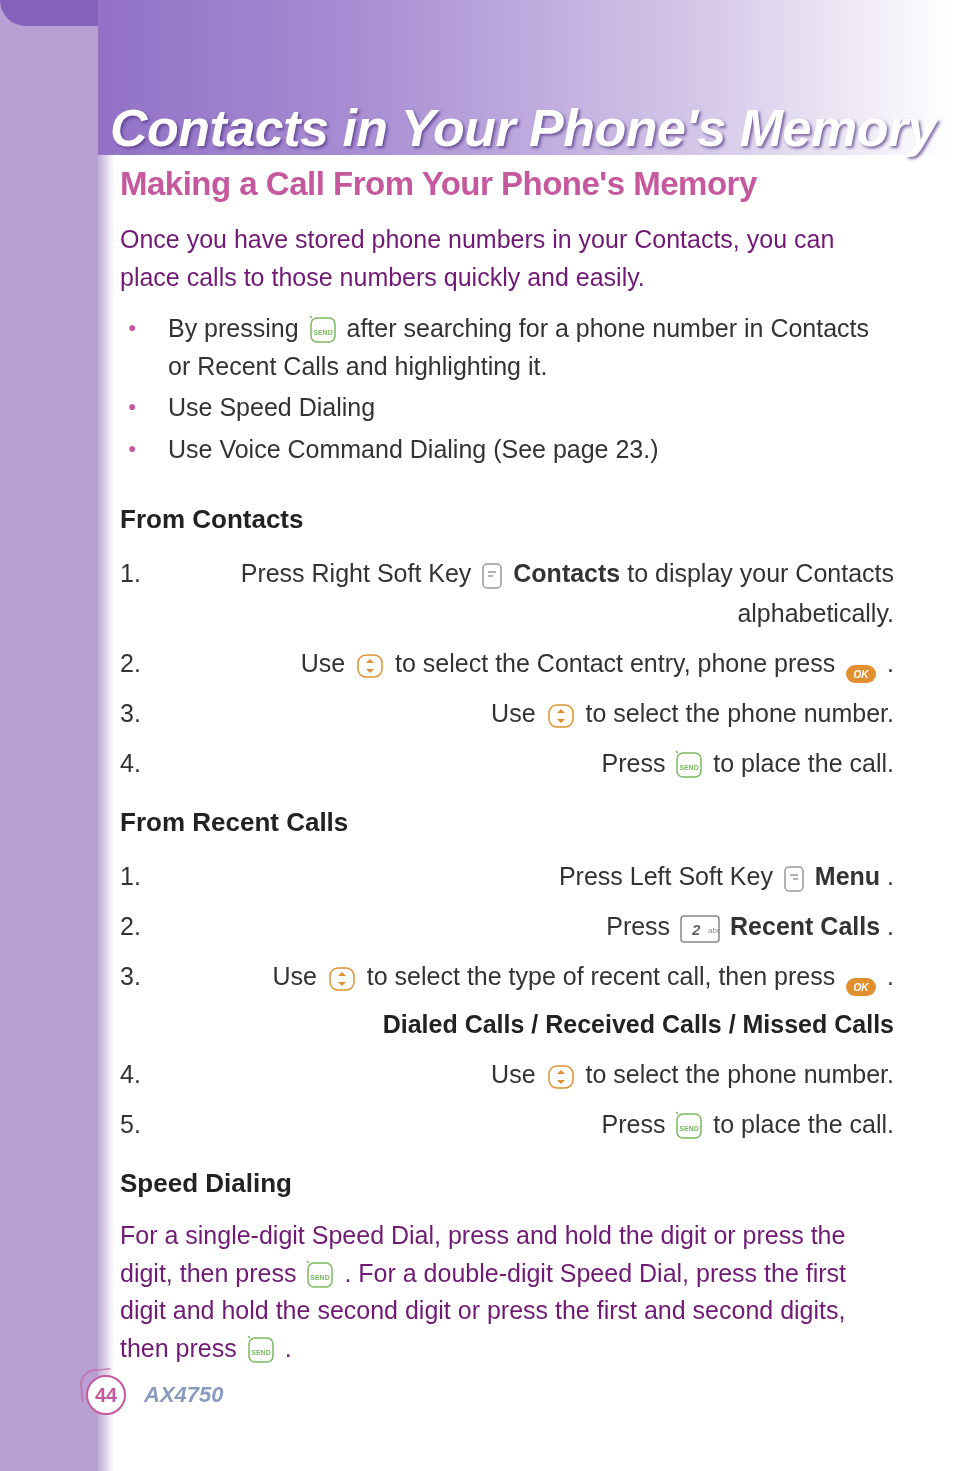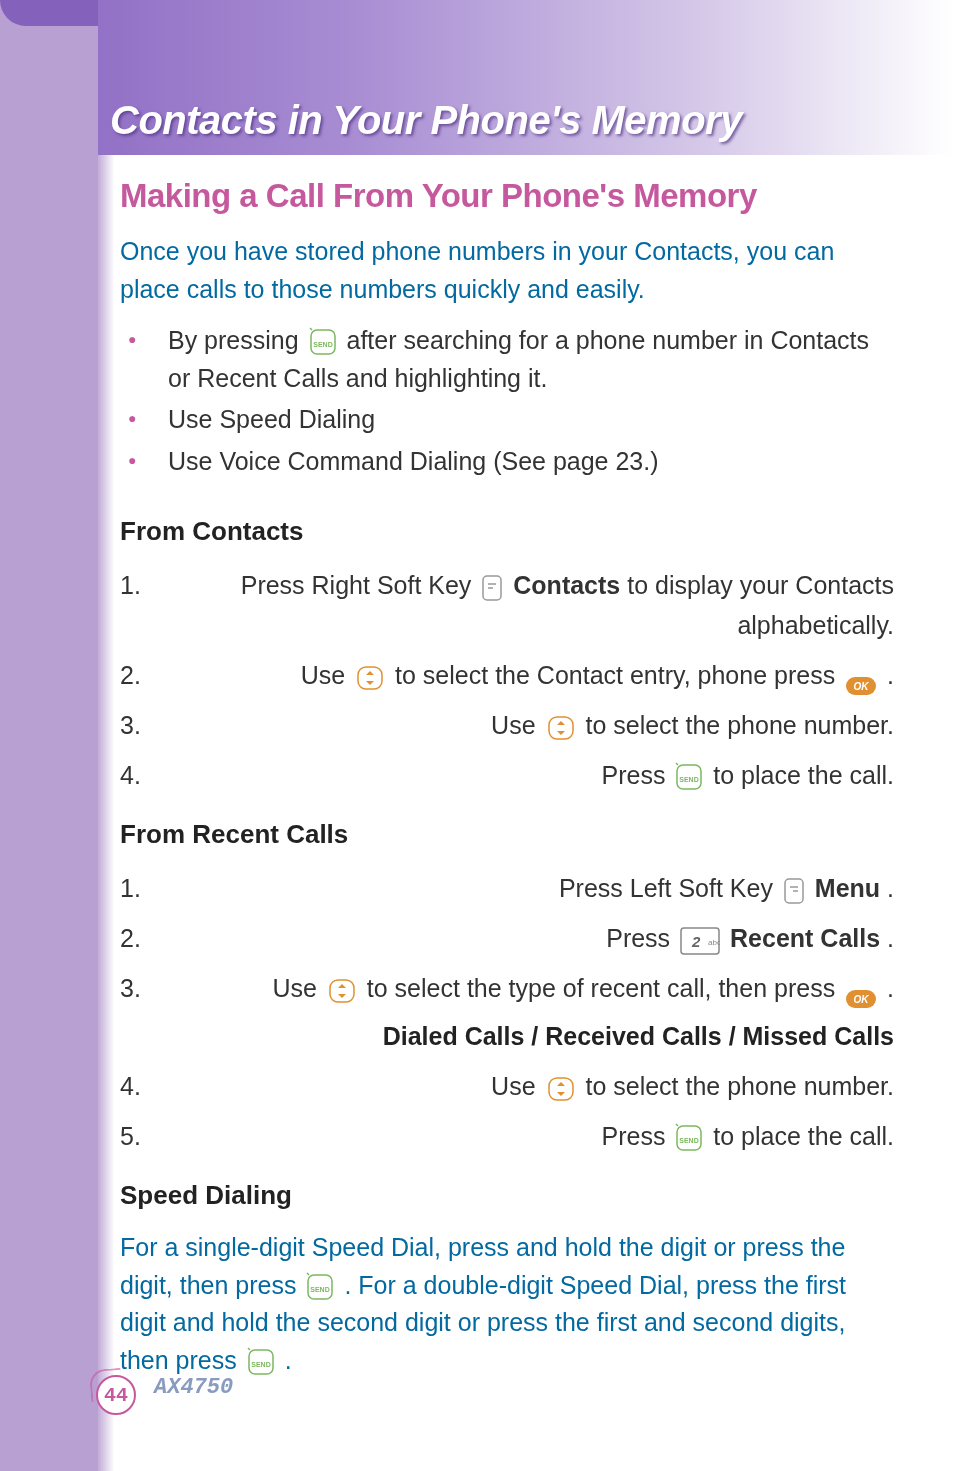--- a/index.html
+++ b/index.html
@@ -53,21 +53,21 @@
       background: #8461bb;
       border-bottom-left-radius: 40px;
       border-bottom-right-radius: 0;
       z-index: 3;
     }
     
     .main-title {
       position: absolute;
       left: 110px;
       top: 98px;
-      font-size: 40px;
+      font-size: 52px;
       font-weight: bold;
       font-style: italic;
       color: #ffffff;
       text-shadow: 2px 2px 3px rgba(80, 50, 130, 0.7);
       z-index: 5;
       letter-spacing: -0.5px;
     }
     
     .content {
       position: absolute;
@@ -76,26 +76,25 @@
       right: 60px;
       z-index: 4;
     }
     
     .section-title {
       font-size: 33px;
       font-weight: bold;
       color: #c6599e;
       margin-bottom: 18px;
       letter-spacing: -0.5px;
-      margin-top: 12px;
     }
     
     .body-text {
       font-size: 25px;
-      color: #0369a1;
+      color: #701a75;
       line-height: 1.5;
       margin-bottom: 14px;
     }
     
     .bullet-list {
       list-style: none;
       margin-bottom: 36px;
     }
     
     .bullet-list li {
@@ -196,26 +195,25 @@
     .icon-key2 {
       display: inline-block;
       width: 40px;
       height: 28px;
       vertical-align: middle;
       margin: 0 3px;
     }
     
     .footer {
       position: absolute;
-      left: 96px;
+      left: 86px;
       bottom: 56px;
       display: flex;
-      align-items: flex-start;
+      align-items: center;
       z-index: 10;
-      font-family: Liberation Mono, monospace;
     }
     
     .page-number-circle {
       width: 40px;
       height: 40px;
       border: 2px solid #c6599e;
       border-radius: 50%;
       display: flex;
       align-items: center;
       justify-content: center;

